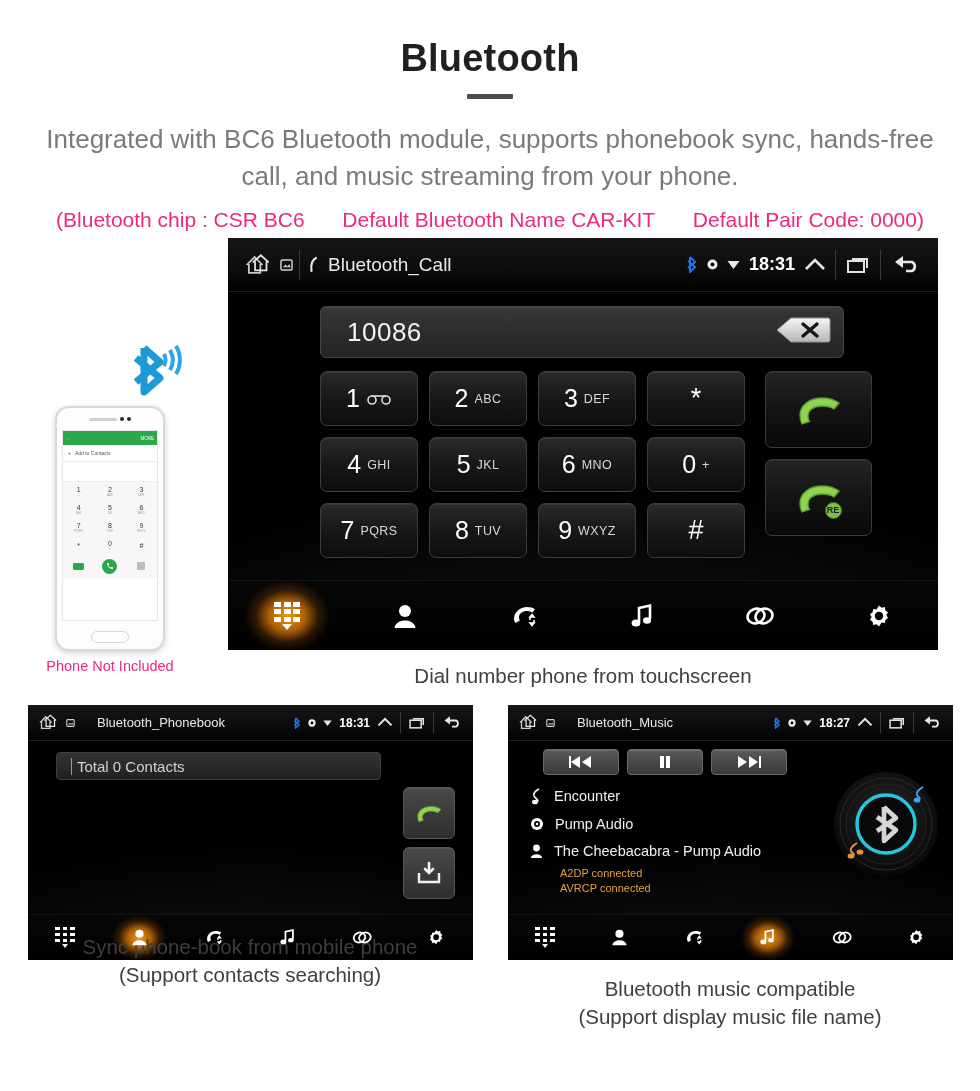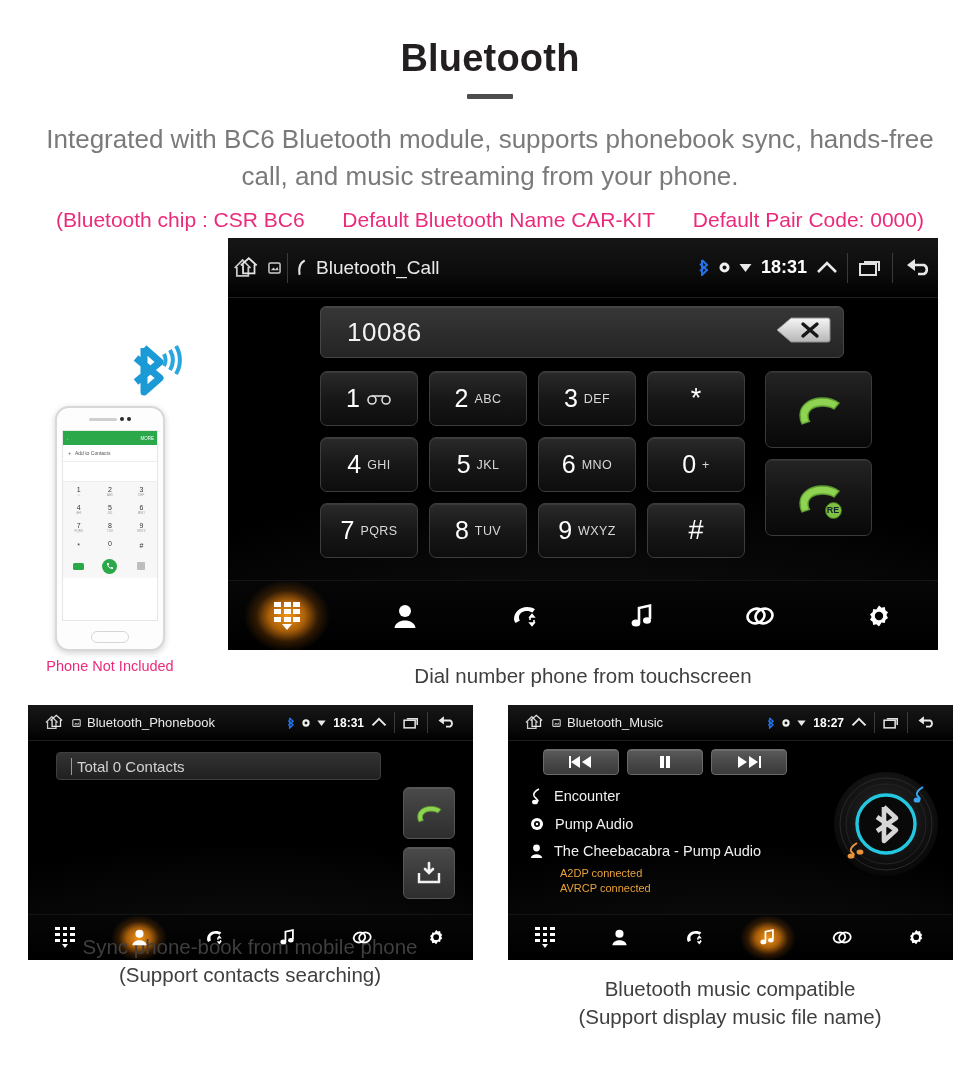--- a/index.html
+++ b/index.html
@@ -56,21 +56,21 @@
   
   .home-ico svg { display: block; }
 
   
   #dialer {
     left: 228px; top: 238px; width: 710px; height: 412px;
     background:
       radial-gradient(120% 85% at 50% 120%, #1a1a1a 0%, #0b0b0b 42%, #000 72%),
       #000;
   }
-  #dialer .statusbar { height: 60px; padding: 0 4px; }
+  #dialer .statusbar { height: 54px; padding: 0 16px; }
   #dialer .sb-title { font-size: 19px; margin-left: 8px; }
   #dialer .sb-right { font-size: 18px; }
   #dialer .sb-div { height: 30px; }
 
   .numfield {
     position: absolute; left: 92px; top: 68px; width: 524px; height: 52px;
     background: linear-gradient(#373737, #2c2c2c 55%, #242424);
     border: 1px solid #454545; border-radius: 6px;
     display: flex; align-items: center;
     box-shadow: inset 0 1px 0 rgba(255,255,255,.07);
@@ -203,21 +203,21 @@
     position: absolute; left: 30px; top: 658px; width: 160px; text-align: center;
     font-size: 14.5px; color: #ec2a7b;
   }
 
   
   #phonebook {
     left: 28px; top: 705px; width: 445px; height: 255px;
     background:
       radial-gradient(130% 90% at 50% 120%, #171717 0%, #090909 45%, #000 75%), #000;
   }
-  #phonebook .statusbar, #music .statusbar { height: 36px; padding: 0 16px; }
+  #phonebook .statusbar, #music .statusbar { height: 36px; padding: 0 10px; gap: 16px; }
   #phonebook .sb-title, #music .sb-title { font-size: 13px; margin-left: 6px; }
   #phonebook .sb-right, #music .sb-right { font-size: 12px; gap: 7px; }
   #phonebook .sb-div, #music .sb-div { height: 21px; }
   .pb-search {
     position: absolute; left: 28px; top: 47px; width: 325px; height: 28px;
     background: linear-gradient(#333, #282828 60%, #202020);
     border: 1px solid #3f3f3f; border-radius: 4px;
     display: flex; align-items: center; padding-left: 14px;
   }
   .pb-caret { width: 1px; height: 17px; background: #9a9a9a; margin-right: 5px; }

